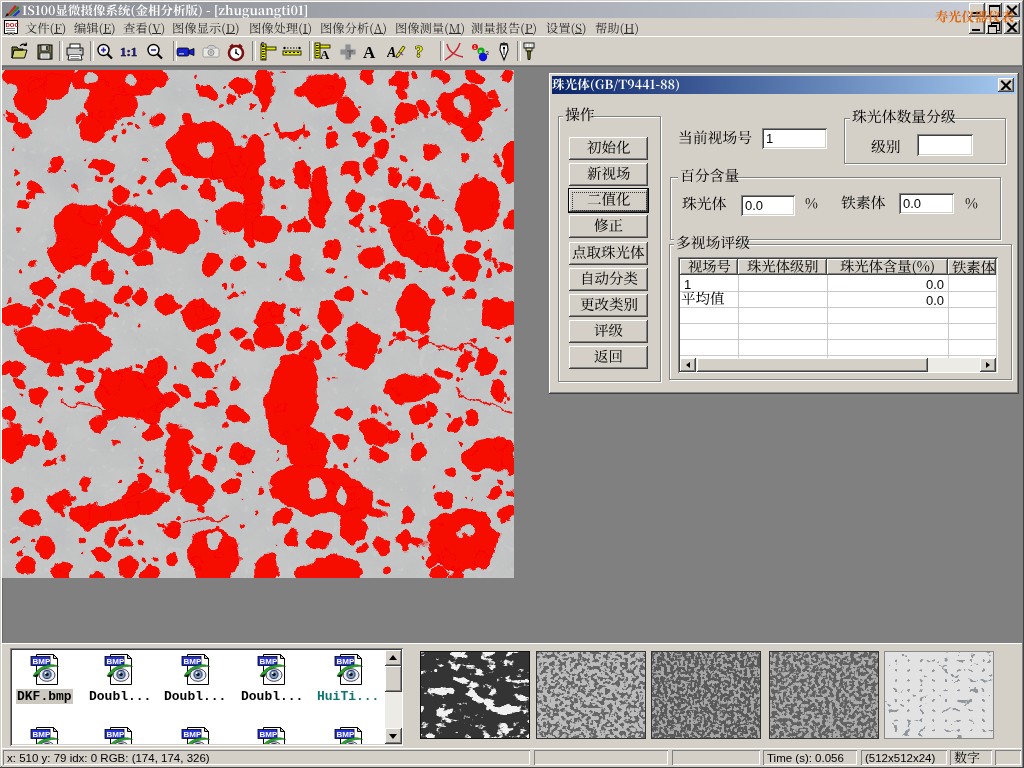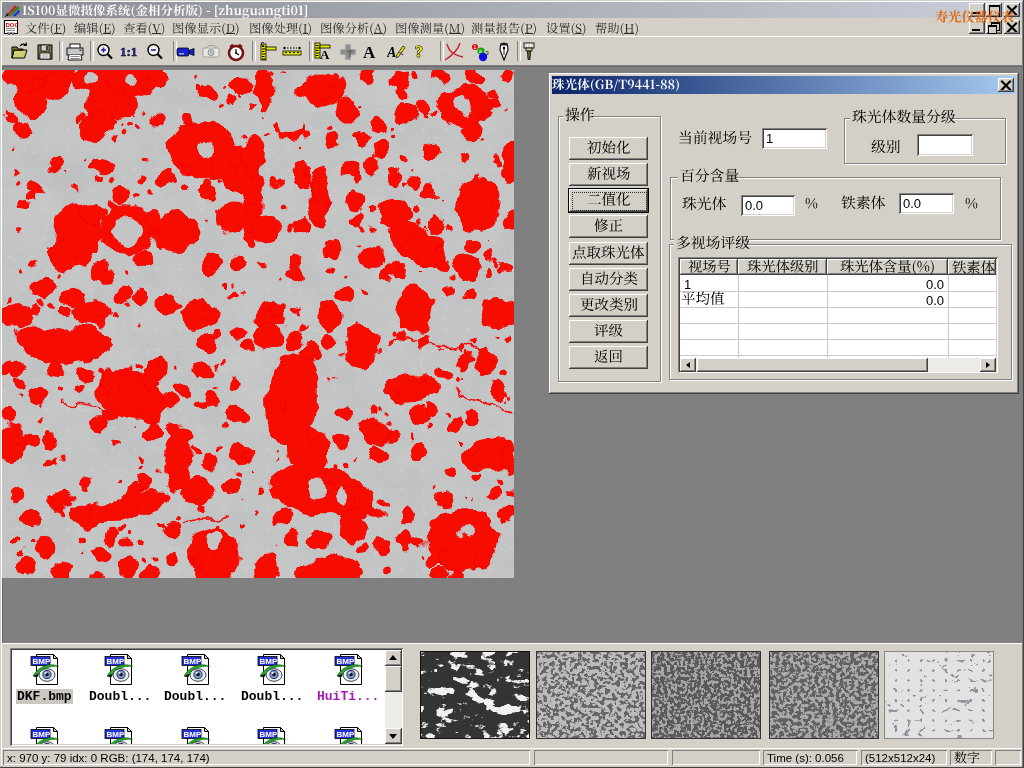--- a/index.html
+++ b/index.html
@@ -1027,21 +1027,21 @@
 <ellipse cx="17" cy="22" rx="8" ry="6.3" fill="#e8eef2" stroke="#445"></ellipse>
 <circle cx="17" cy="21.5" r="4.1" fill="#7799bb" stroke="#336"></circle>
 <circle cx="17" cy="21.5" r="1.8" fill="#112"></circle>
 <circle cx="15.6" cy="20" r="1" fill="#fff"></circle>
 </svg>
   </div>
 <div class="abs" style="left:16px;top:689px;background:#ccc8c0;font:bold 13px 'Liberation Mono';color:#000;padding:0 1px">DKF.bmp</div>
 <div class="abs" style="left:88px;top:689px;font:bold 13px 'Liberation Mono';color:#000;padding:0 1px">Doubl...</div>
 <div class="abs" style="left:163px;top:689px;font:bold 13px 'Liberation Mono';color:#000;padding:0 1px">Doubl...</div>
 <div class="abs" style="left:240px;top:689px;font:bold 13px 'Liberation Mono';color:#000;padding:0 1px">Doubl...</div>
-<div class="abs" style="left:316px;top:689px;font:bold 13px 'Liberation Mono';color:#a21caf;padding:0 1px">HuiTi...</div>
+<div class="abs" style="left:316px;top:689px;font:bold 13px 'Liberation Mono';color:#0f766e;padding:0 1px">HuiTi...</div>
 <div class="abs" style="left:385px;top:650px;width:17px;height:94px;background:#ecebe6"></div>
 <div class="abs btn" style="left:385px;top:650px;width:17px;height:16px">
     <svg width="15" height="14" style="position:absolute;left:1px;top:1px">
       <path d="M7 4 L11 9 L3 9 Z" fill="#000"></path>
     </svg>
   </div>
 <div class="abs btn" style="left:385px;top:728px;width:17px;height:16px">
     <svg width="15" height="14" style="position:absolute;left:1px;top:1px">
       <path d="M3 5 L11 5 L7 10 Z" fill="#000"></path>
     </svg>
@@ -1097,21 +1097,21 @@
 <feTurbulence type="turbulence" baseFrequency="0.08 0.1" numOctaves="2" seed="12"></feTurbulence>
 <feColorMatrix type="matrix" values="0 0 0 0 0.28  0 0 0 0 0.3  0 0 0 0 0.33  -9 -9 -9 0 4.15"></feColorMatrix>
 </filter>
     </defs>
 <rect width="110" height="88" fill="#e2e2e2"></rect>
 <rect width="110" height="88" filter="url(#t5f)"></rect>
 <rect x="0.5" y="0.5" width="109" height="87" fill="none" stroke="#888"></rect>
   </svg>
 <div class="abs" style="left:2px;top:748px;width:1020px;height:18px;background:#d4d0c8;border-top:1px solid #fff"></div>
 <div class="abs cell" style="left:3px;top:750px;width:527px;height:15px"></div>
-<div class="abs" style="left:7px;top:752px;font:11.5px 'Liberation Sans';color:#000;white-space:pre">x: 970 y: 79 idx: 0 RGB: (174, 174, 174)</div>
+<div class="abs" style="left:7px;top:752px;font:11.5px 'Liberation Sans';color:#000;white-space:pre">x: 510 y: 79 idx: 0 RGB: (174, 174, 326)</div>
 <div class="abs cell" style="left:534px;top:750px;width:134px;height:15px"></div>
 <div class="abs cell" style="left:672px;top:750px;width:88px;height:15px"></div>
 <div class="abs cell" style="left:763px;top:750px;width:94px;height:15px"></div>
 <div class="abs" style="left:767px;top:752px;font:11.5px 'Liberation Sans';color:#000;white-space:pre">Time (s): 0.056</div>
 <div class="abs cell" style="left:861px;top:750px;width:86px;height:15px"></div>
 <div class="abs" style="left:865px;top:752px;font:11.5px 'Liberation Sans';color:#000;white-space:pre">(512x512x24)</div>
 <div class="abs cell" style="left:950px;top:750px;width:42px;height:15px"></div>
 <svg style="position:absolute;left:954px;top:751px;overflow:visible" width="26" height="16">
     <path d="M6.6 1.4 5.4 0.9C5.2 1.7 4.9 2.4 4.6 2.9L4.8 3C5.2 2.7 5.7 2.1 6.1 1.6C6.4 1.6 6.5 1.5 6.6 1.4ZM1.3 1.1 1.1 1.2C1.5 1.6 1.9 2.3 2 2.9C2.7 3.4 3.5 1.9 1.3 1.1ZM3.8 6.9C4.1 7 4.3 6.8 4.3 6.7L3.1 6.3C3 6.6 2.7 7.1 2.5 7.6H0.5L0.7 8H2.3C1.9 8.6 1.6 9.3 1.3 9.6C2.1 9.8 3 10.1 3.8 10.5C3.1 11.2 2 11.8 0.7 12.2L0.8 12.4C2.4 12.1 3.5 11.5 4.4 10.8C4.8 11 5.2 11.3 5.4 11.6C6.1 11.8 6.4 10.9 5 10.2C5.5 9.6 5.9 8.9 6.2 8.1C6.4 8.1 6.6 8 6.7 7.9L5.8 7.1L5.3 7.6H3.4ZM5.3 8C5.1 8.7 4.8 9.4 4.3 9.9C3.8 9.8 3.1 9.6 2.2 9.5C2.5 9 2.9 8.5 3.2 8ZM9.5 0.9 8.1 0.6C7.8 2.9 7.2 5.2 6.4 6.8L6.6 6.9C7 6.4 7.4 5.8 7.7 5.1C8 6.6 8.3 7.9 8.9 9.1C8.1 10.3 7 11.4 5.4 12.3L5.5 12.4C7.2 11.8 8.4 10.9 9.3 9.8C9.9 10.9 10.7 11.8 11.8 12.5C11.9 12.1 12.2 11.9 12.6 11.8L12.6 11.7C11.4 11.1 10.5 10.2 9.8 9.2C10.7 7.7 11.2 6 11.4 3.9H12.3C12.5 3.9 12.6 3.8 12.7 3.7C12.2 3.3 11.6 2.7 11.6 2.7L10.9 3.5H8.4C8.6 2.8 8.9 2 9 1.2C9.3 1.2 9.5 1.1 9.5 0.9ZM8.2 3.9H10.5C10.3 5.6 10 7.1 9.3 8.5C8.7 7.3 8.2 6.1 7.9 4.7ZM6.2 2.5 5.6 3.2H4.1V1C4.4 1 4.6 0.9 4.6 0.7L3.3 0.5V3.2L0.6 3.2L0.7 3.6H2.9C2.4 4.7 1.5 5.7 0.5 6.4L0.6 6.6C1.7 6 2.6 5.4 3.3 4.5V6.4H3.5C3.8 6.4 4.1 6.2 4.1 6.1V4.1C4.7 4.6 5.4 5.4 5.7 5.9C6.6 6.4 7 4.7 4.1 3.8V3.6H6.8C7 3.6 7.1 3.6 7.2 3.4C6.8 3 6.2 2.5 6.2 2.5Z M18.7 0.5 18.6 0.6C19 1 19.5 1.7 19.6 2.3C20.4 3 21.3 1.1 18.7 0.5ZM15.2 1.9 15 1.9C15 2.8 14.5 3.5 14 3.8C13.7 4 13.5 4.2 13.7 4.5C13.8 4.9 14.3 4.9 14.7 4.6C15 4.4 15.4 3.8 15.4 3H23.9C23.7 3.5 23.4 4.1 23.2 4.5L23.4 4.6C23.9 4.2 24.6 3.6 25 3.1C25.2 3.1 25.4 3.1 25.5 3L24.4 2L23.9 2.6H15.3C15.3 2.4 15.3 2.1 15.2 1.9ZM24.2 6.9 23.6 7.7H19.9V6.6C20.2 6.5 20.3 6.4 20.4 6.2C21.2 5.9 22.1 5.4 22.7 5C23 4.9 23.1 4.9 23.2 4.8L22.2 3.9L21.6 4.5H15.8L15.9 4.9H21.4C21 5.3 20.5 5.8 20 6.2L19.1 6.1V7.7H13.6L13.7 8.1H19.1V11.1C19.1 11.3 19 11.4 18.7 11.4C18.4 11.4 16.8 11.3 16.8 11.3V11.5C17.5 11.6 17.9 11.7 18.1 11.8C18.3 12 18.4 12.2 18.4 12.5C19.8 12.3 19.9 11.9 19.9 11.2V8.1H25.1C25.2 8.1 25.4 8 25.4 7.9C24.9 7.5 24.2 6.9 24.2 6.9Z" fill="#000"></path>
   </svg>

